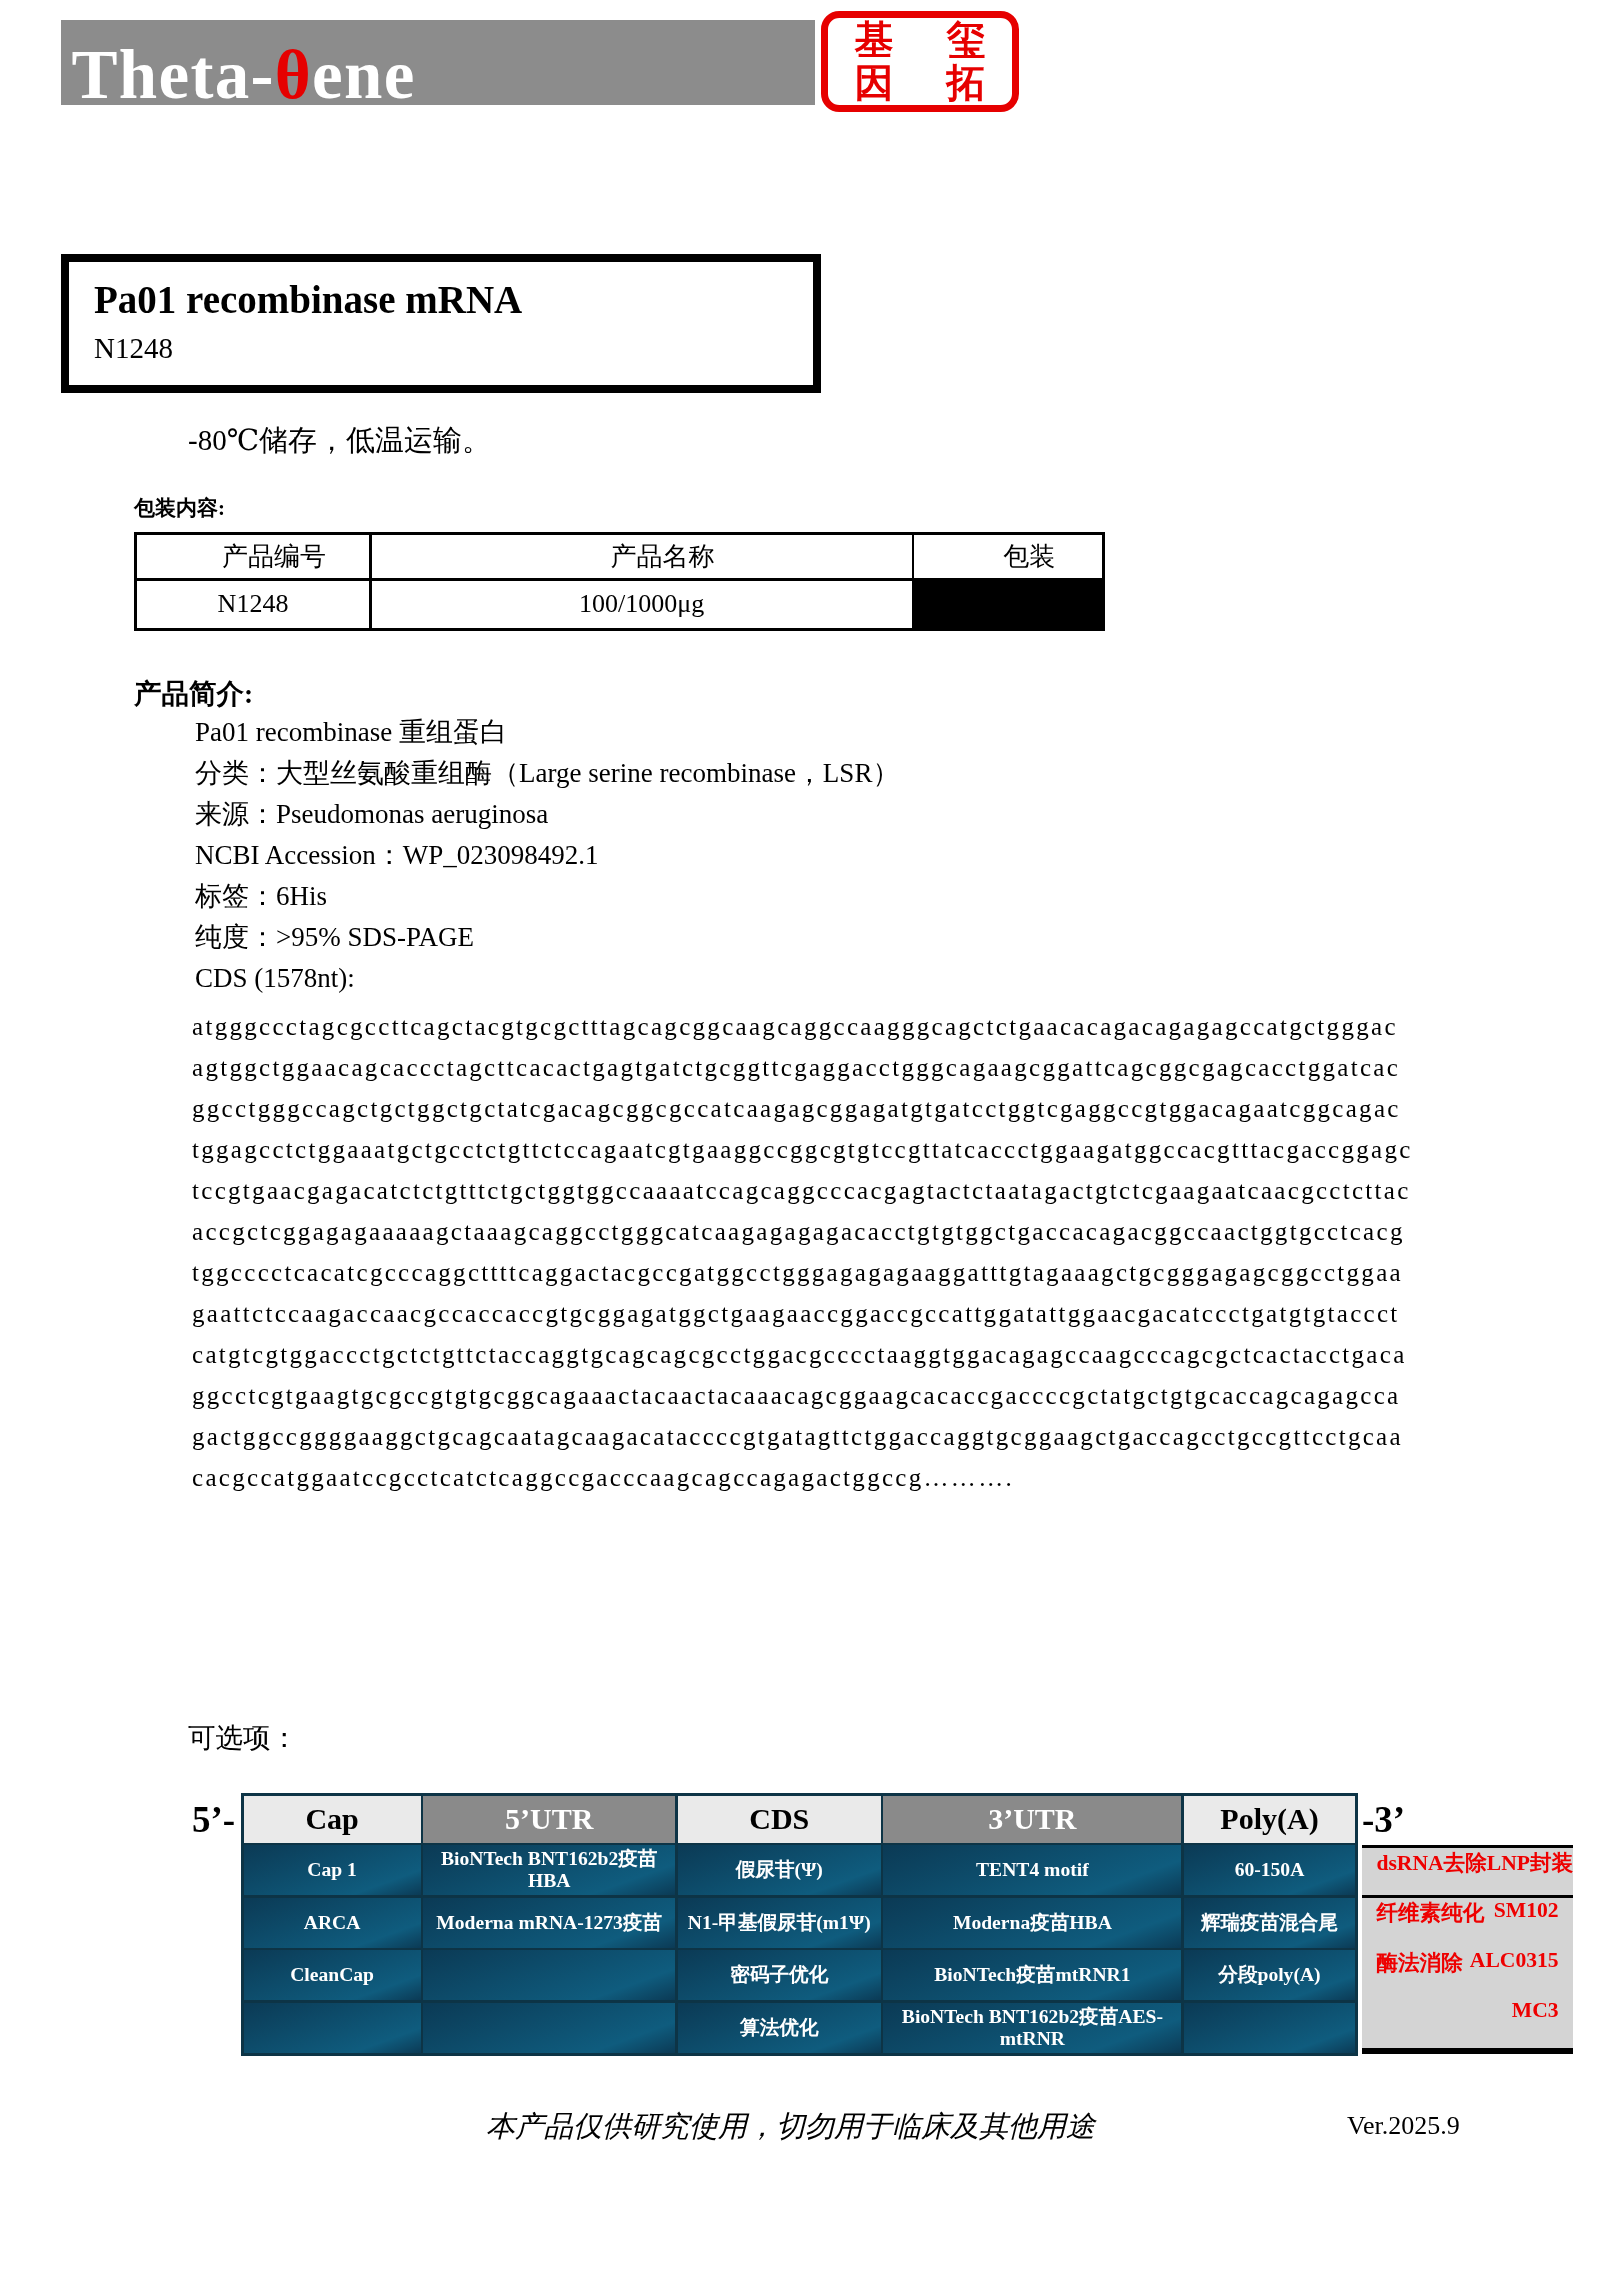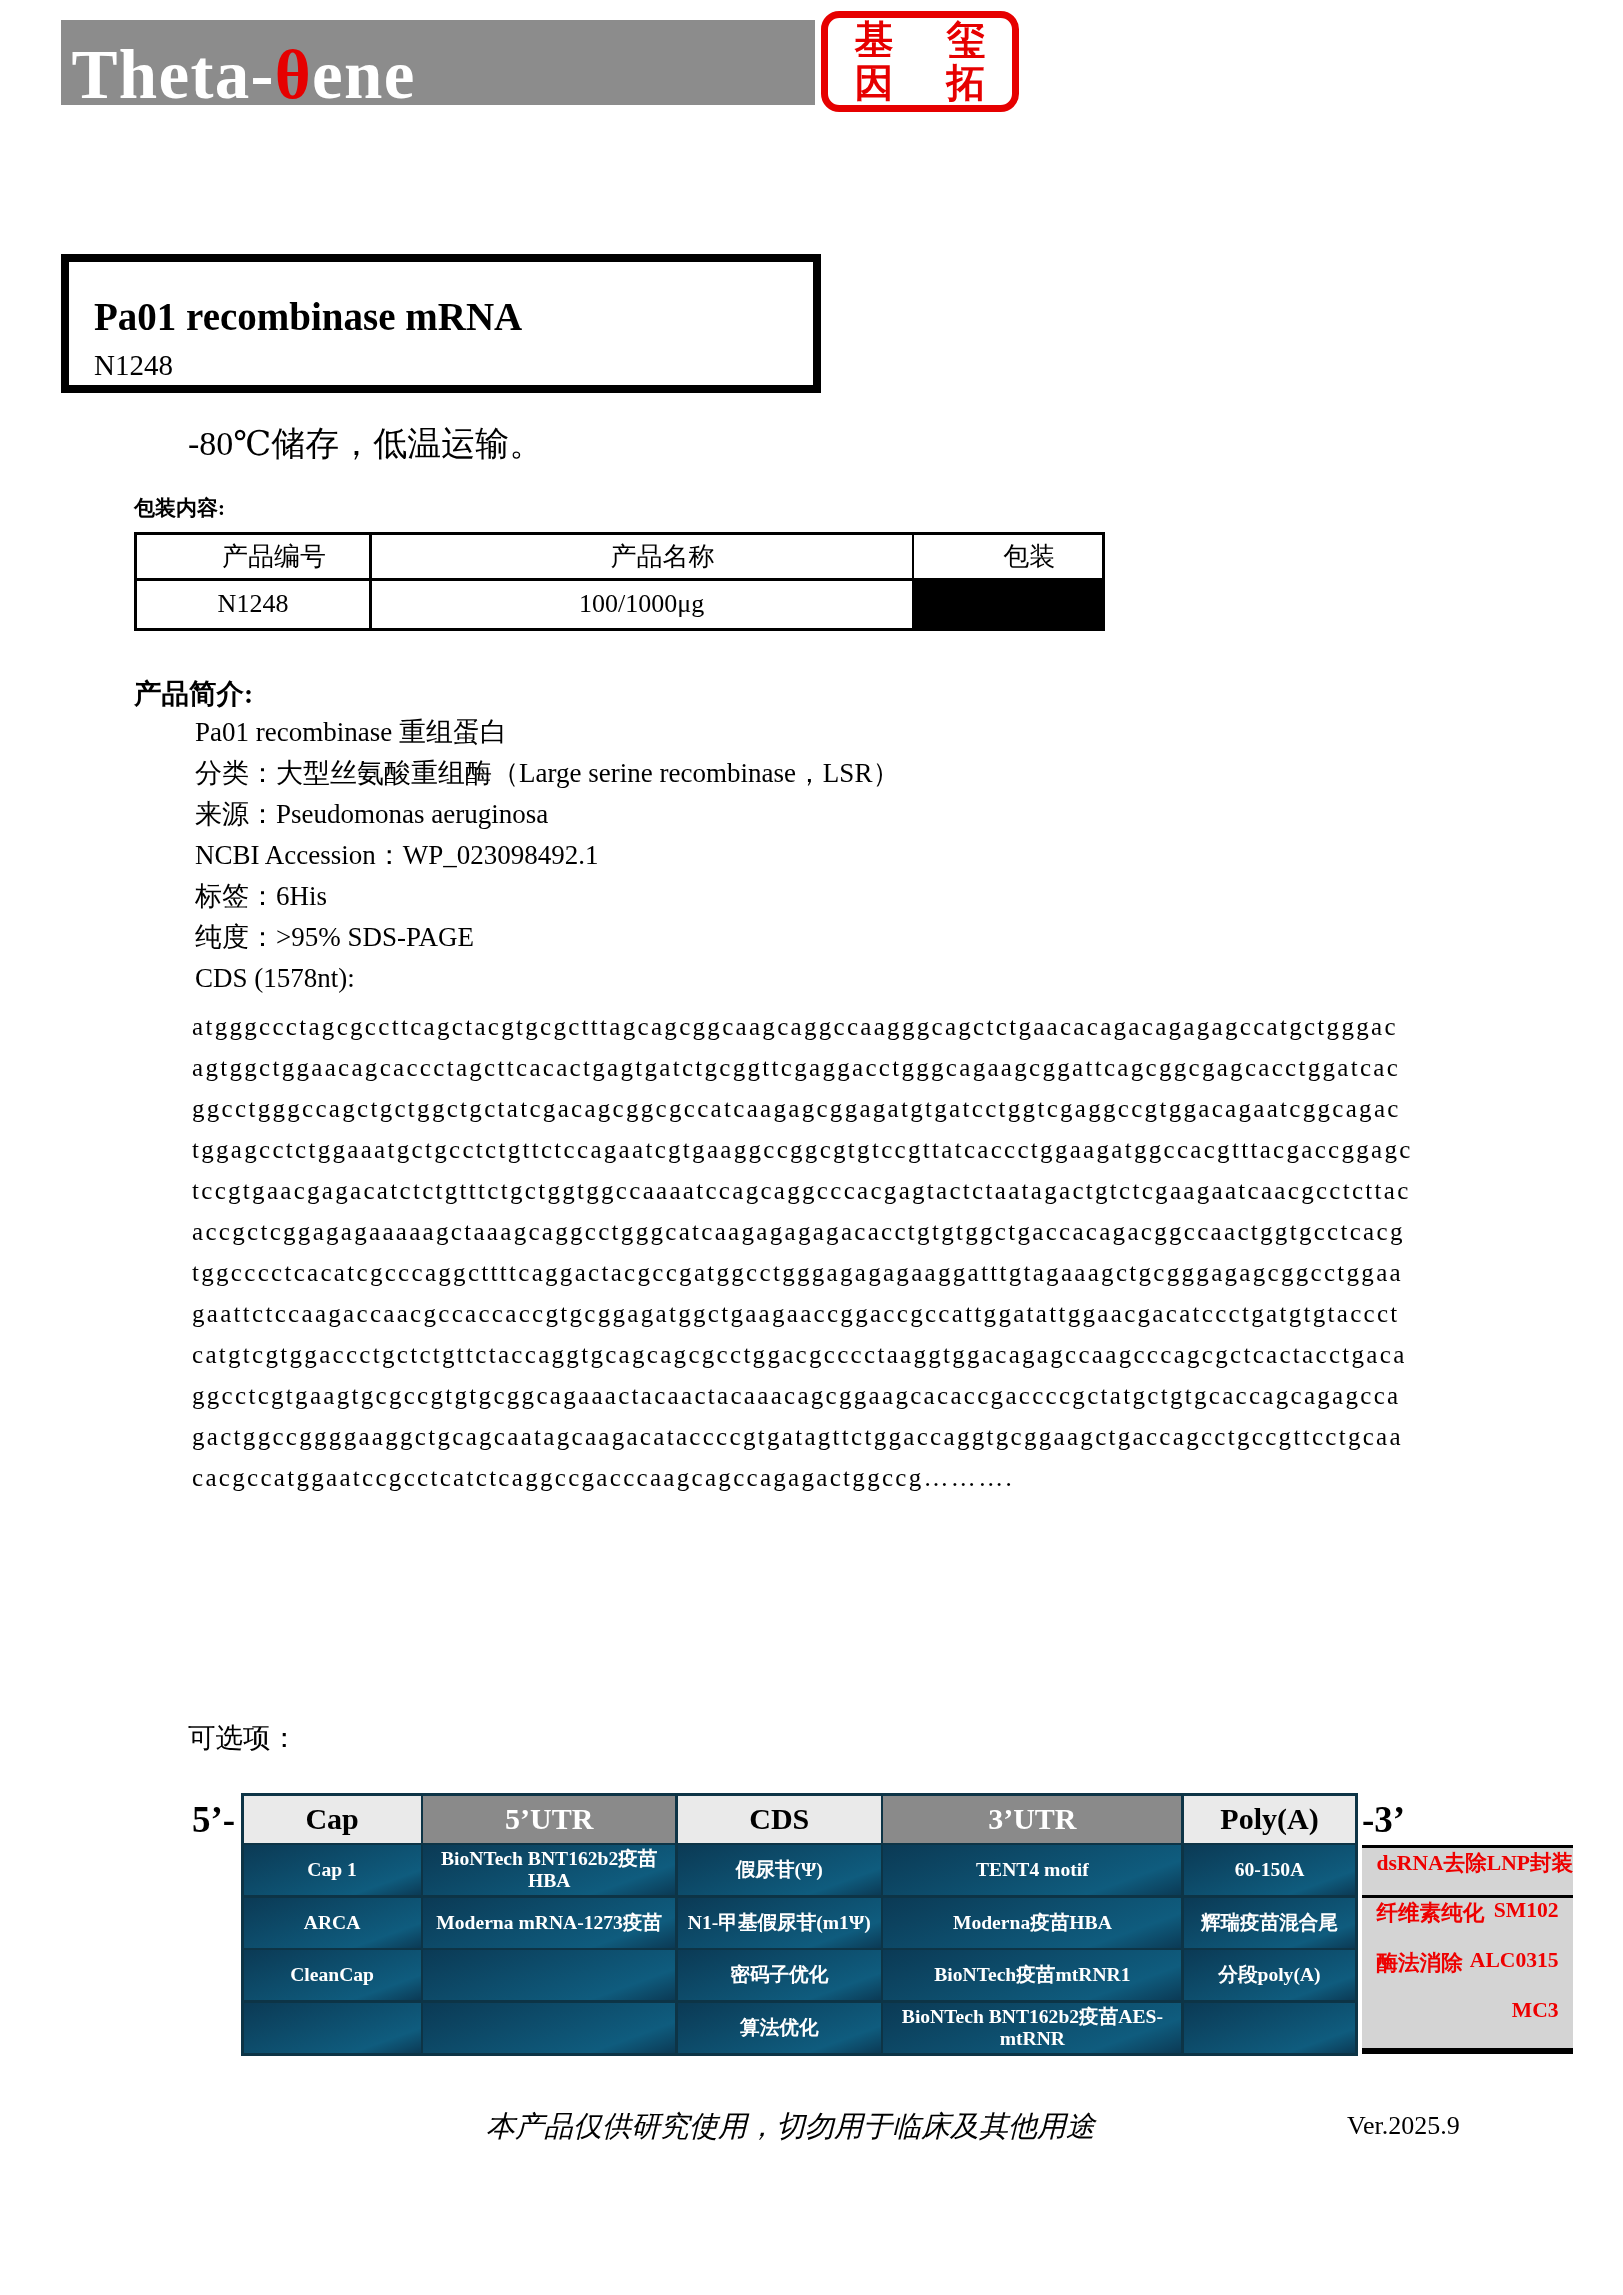--- a/index.html
+++ b/index.html
@@ -18,25 +18,25 @@
   .page{position:relative;width:1623px;height:2295px;background:#ffffff;overflow:hidden;}
 
   
   .banner{position:absolute;left:61px;top:19.6px;width:754px;height:85px;background:var(--banner-gray);}
   .logo{position:absolute;left:10.5px;top:0;height:85px;line-height:86px;font-size:69px;font-weight:bold;color:#ffffff;letter-spacing:1.3px;white-space:nowrap;margin-top:12px;}
   .logo .theta{color:var(--seal-red);}
   .seal{position:absolute;left:821px;top:10.5px;width:198px;height:101px;border:7.2px solid var(--seal-red);border-radius:18.3px;display:grid;grid-template-columns:1fr 1fr;grid-template-rows:1fr 1fr;align-items:center;justify-items:center;background:#ffffff;}
   .seal span{font-size:39px;font-weight:bold;color:var(--seal-red);line-height:1;}
 
   
-  .title-box{position:absolute;left:61px;top:254px;width:760px;height:139px;border:8.5px solid #000;padding:34px 0 0 25px;background:#fff;}
+  .title-box{position:absolute;left:61px;top:254px;width:760px;height:139px;border:8.5px solid #000;padding:17px 0 0 25px;background:#fff;}
   .title-box h1{font-size:39px;font-weight:bold;line-height:1.1;}
   .catalog{font-size:29px;margin-top:10.5px;}
 
-  .storage{position:absolute;left:188px;top:421px;font-size:34px;}
+  .storage{position:absolute;left:188px;top:421px;font-size:29px;}
 
   
   .pkg-heading{position:absolute;left:134px;top:494px;font-size:21px;font-weight:bold;text-align:center;}
   .pkg-table{position:absolute;left:134px;top:532px;display:grid;grid-template-columns:232px 540px 188px;grid-template-rows:43px 47px;background:#000;border:3.3px solid #000;gap:2.6px;}
   .pkg-table div{background:#fff;display:flex;align-items:center;justify-content:center;font-size:26px;}
   .pkg-table .hdr{font-size:26px;padding-left:42px;}
 
   
   .intro-heading{position:absolute;left:134px;top:676px;font-size:27.5px;font-weight:bold;}
   .intro-lines{position:absolute;left:195px;top:712px;font-size:27px;line-height:41px;}

